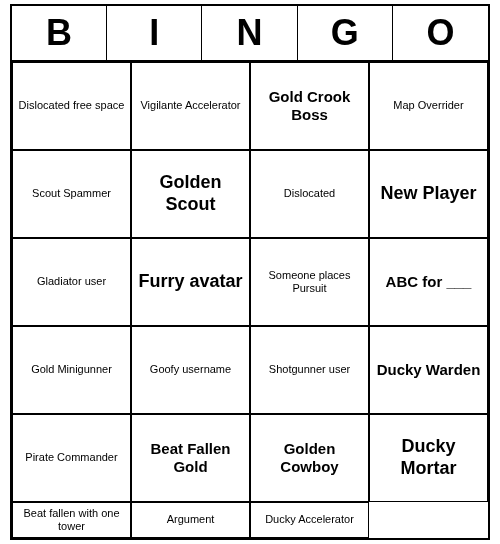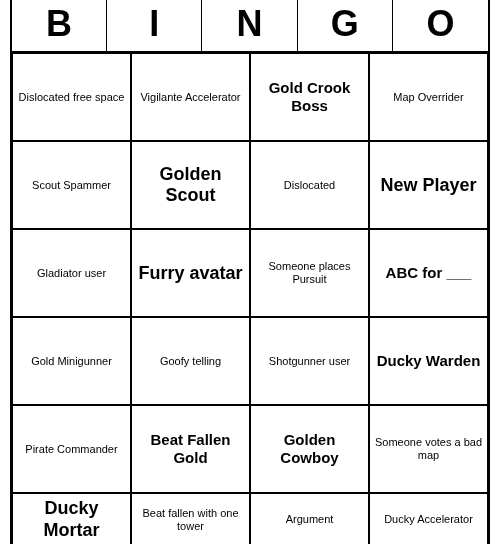--- a/index.html
+++ b/index.html
@@ -92,25 +92,24 @@
       <div class="bingo-cell small-text">Map Overrider</div>
       <div class="bingo-cell small-text">Scout Spammer</div>
       <div class="bingo-cell large-text">Golden Scout</div>
       <div class="bingo-cell small-text">Dislocated</div>
       <div class="bingo-cell large-text">New Player</div>
       <div class="bingo-cell small-text">Gladiator user</div>
       <div class="bingo-cell large-text">Furry avatar</div>
       <div class="bingo-cell small-text">Someone places Pursuit</div>
       <div class="bingo-cell medium-text">ABC for ___</div>
       <div class="bingo-cell small-text">Gold Minigunner</div>
-      <div class="bingo-cell small-text">Goofy telling</div>
+      <div class="bingo-cell small-text">Goofy username</div>
       <div class="bingo-cell small-text">Shotgunner user</div>
       <div class="bingo-cell medium-text">Ducky Warden</div>
       <div class="bingo-cell small-text">Pirate Commander</div>
       <div class="bingo-cell medium-text">Beat Fallen Gold</div>
       <div class="bingo-cell medium-text">Golden Cowboy</div>
-      <div class="bingo-cell small-text">Someone votes a bad map</div>
       <div class="bingo-cell large-text">Ducky Mortar</div>
       <div class="bingo-cell small-text">Beat fallen with one tower</div>
       <div class="bingo-cell small-text">Argument</div>
       <div class="bingo-cell small-text">Ducky Accelerator</div>
     </div>
 </div>
 
 </body></html>

